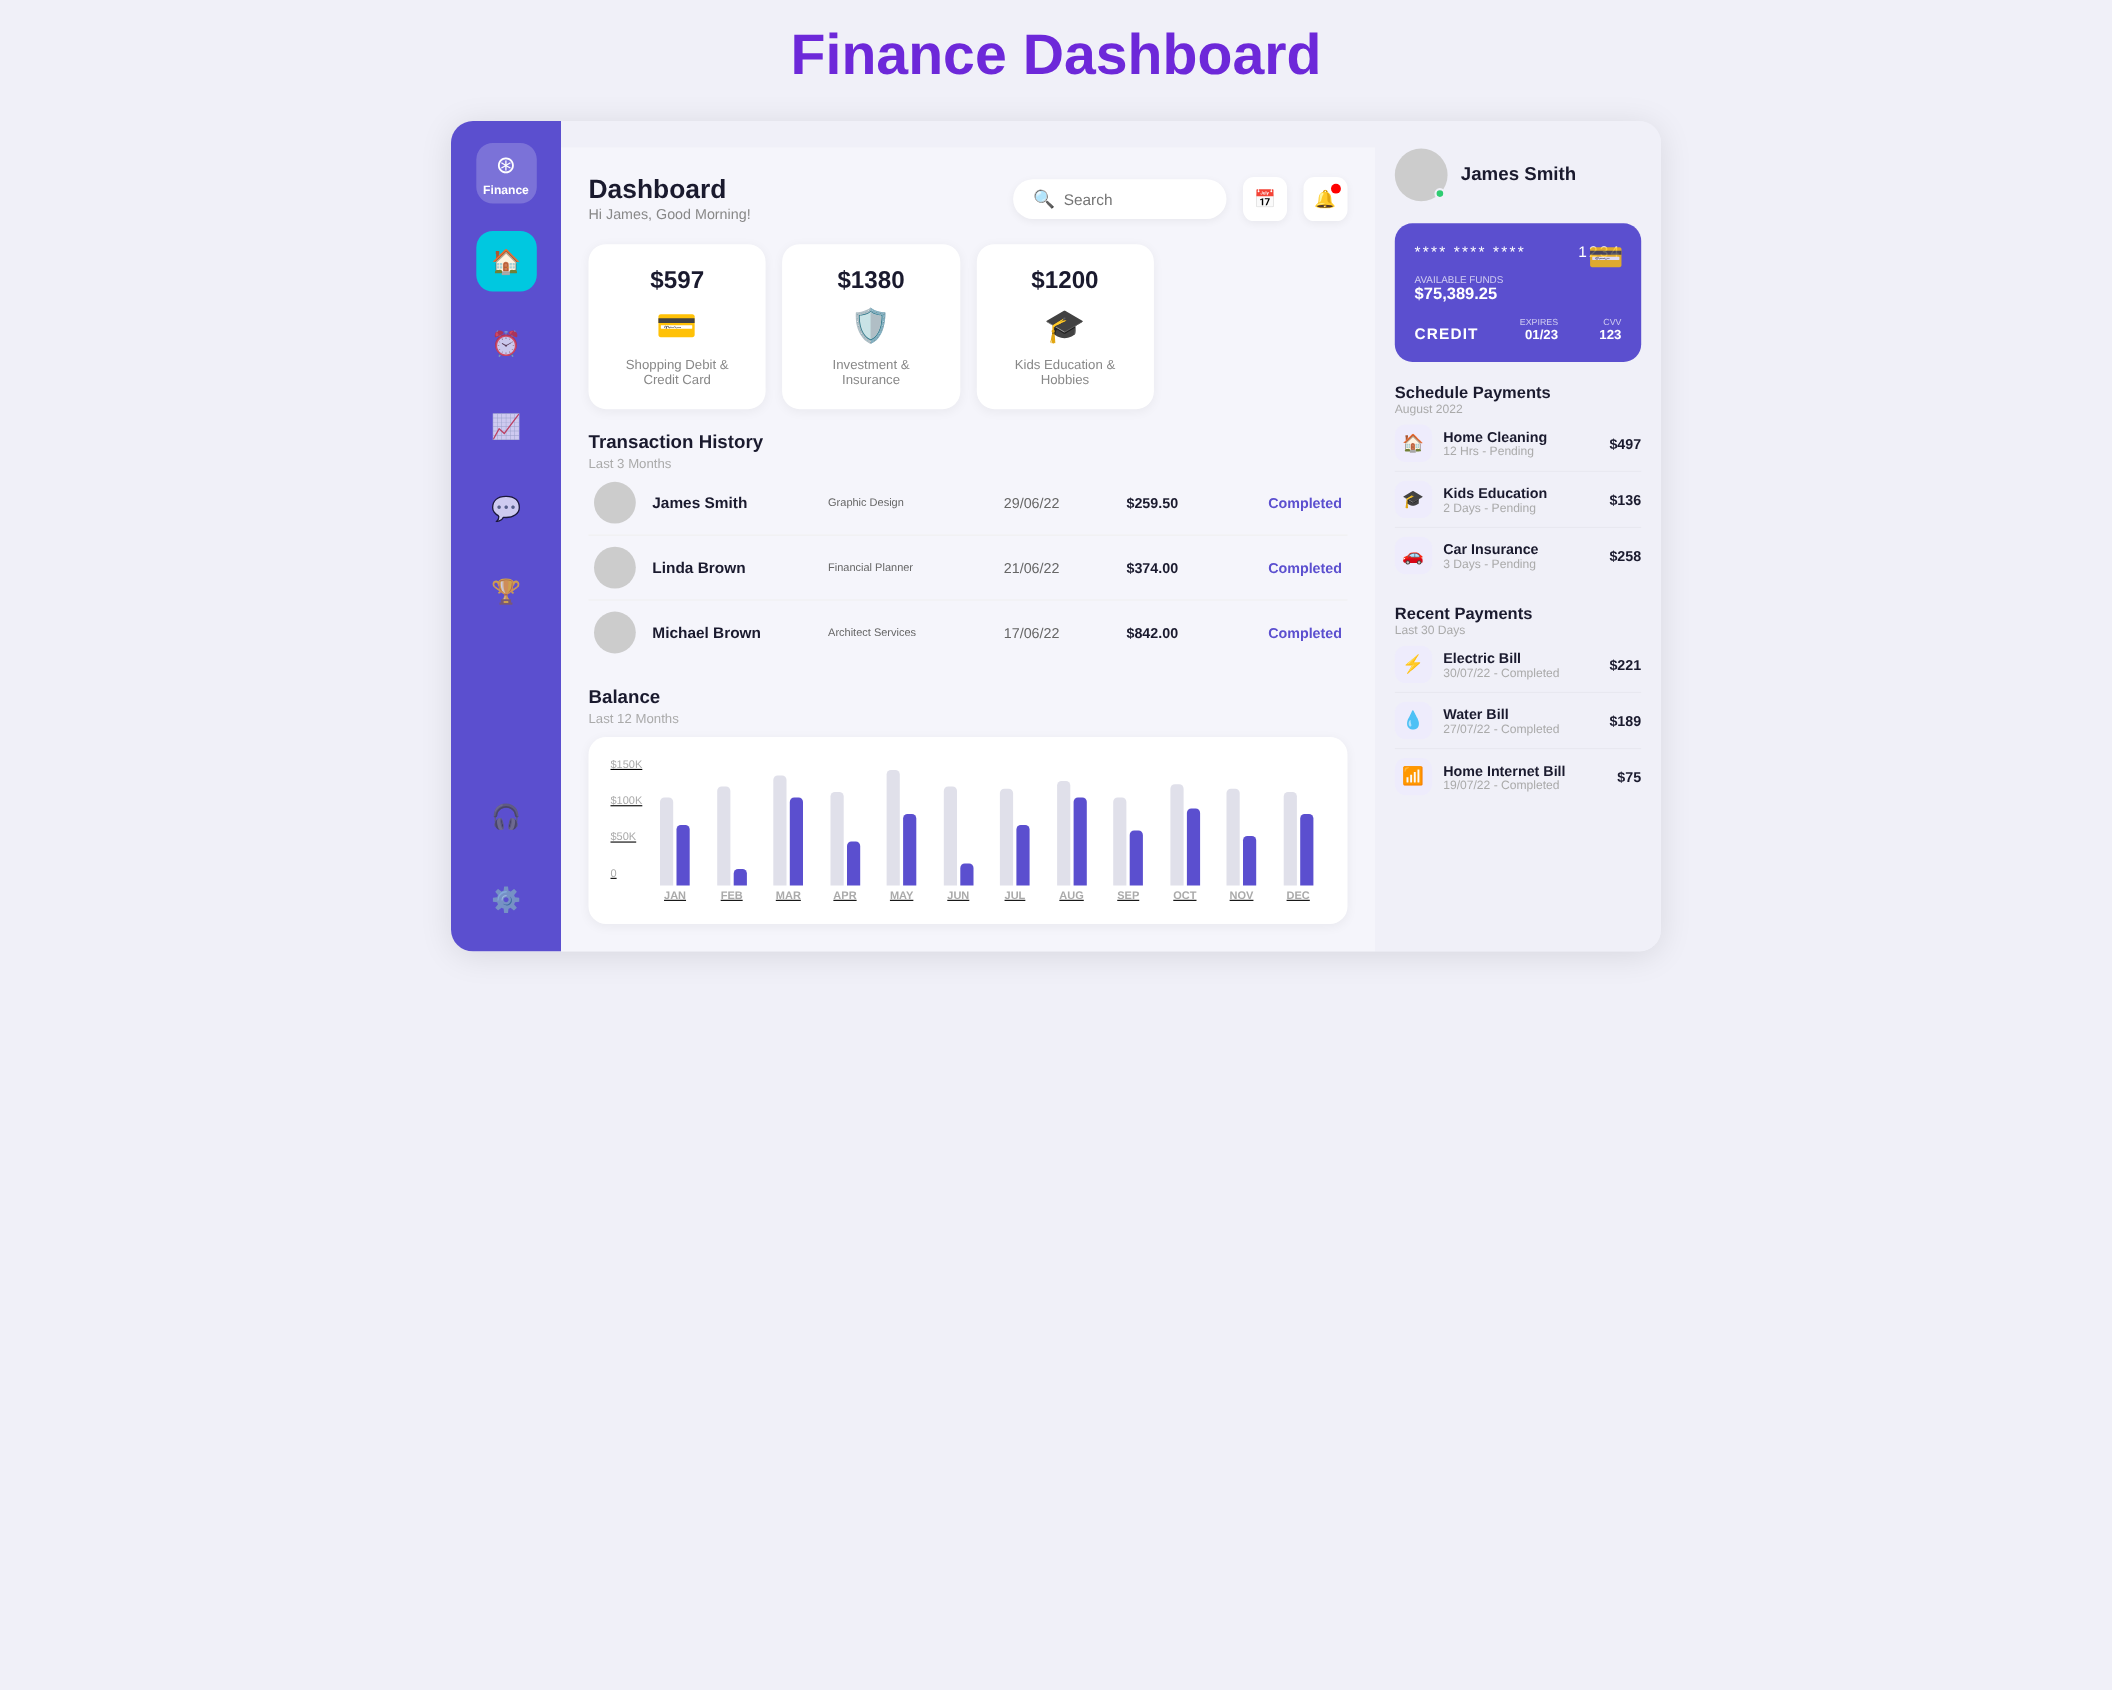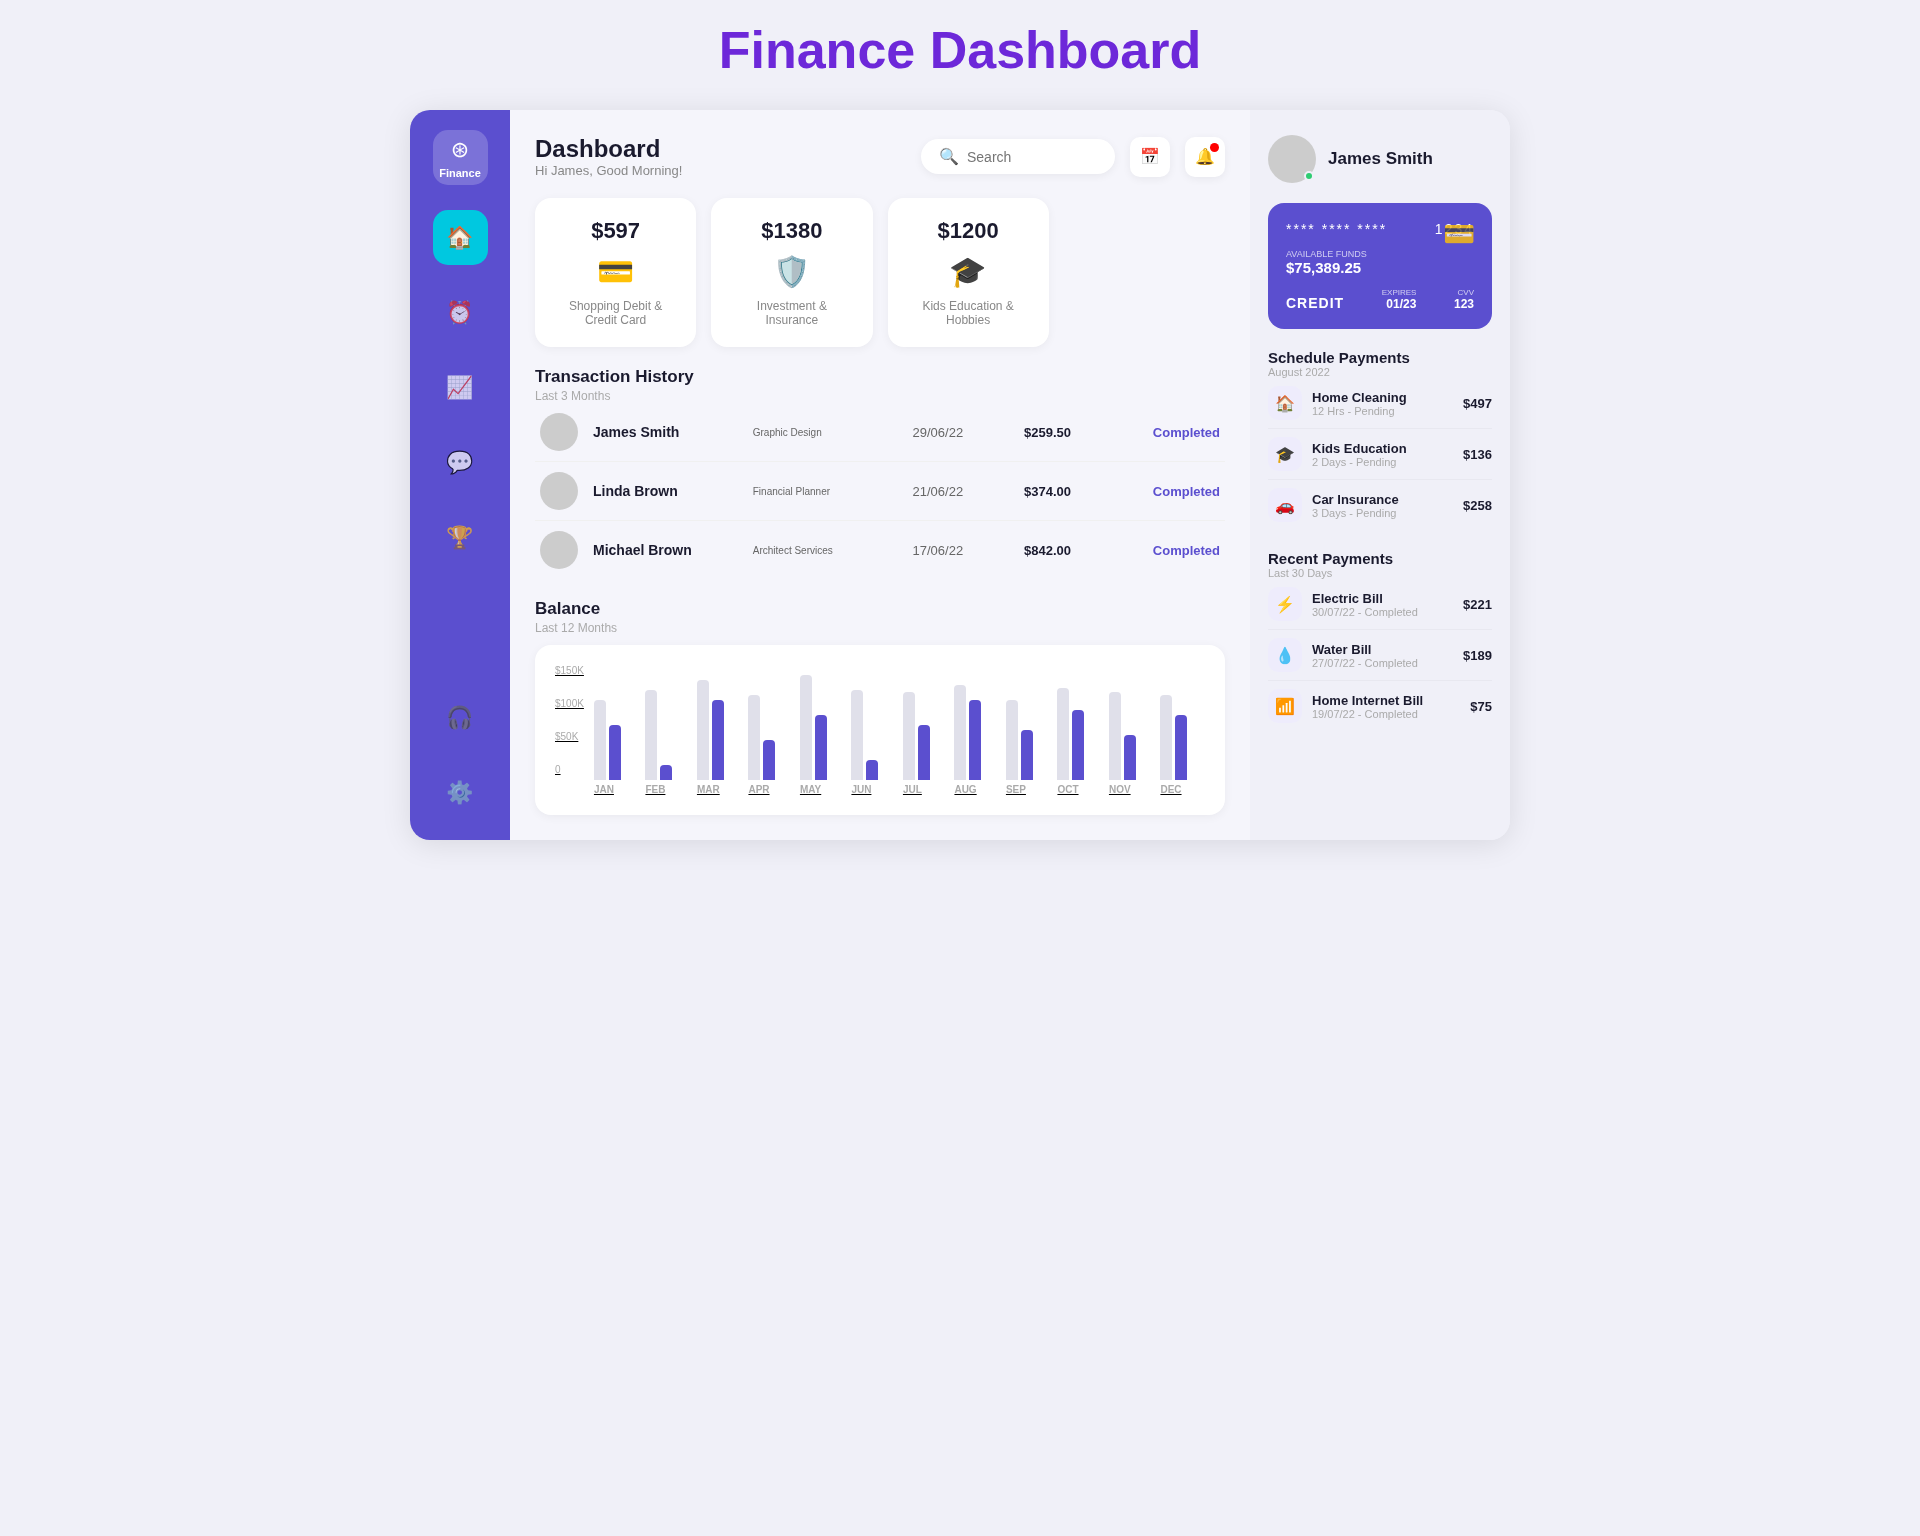--- a/index.html
+++ b/index.html
@@ -71,20 +71,21 @@
     }
     .sidebar-spacer { flex: 1; }
     
     .main-content {
       flex: 1;
       background: #f5f5fb;
       padding: 25px;
       display: flex;
       flex-direction: column;
       gap: 20px;
+      margin-top: 24px;
     }
     
     .header {
       display: flex;
       align-items: center;
       justify-content: space-between;
     }
     .header-title h2 {
       font-size: 24px;
       font-weight: 800;
@@ -231,21 +232,21 @@
     .chart-area {
       display: flex;
       align-items: flex-end;
       gap: 12px;
       height: 130px;
       padding: 0 5px;
     }
     .chart-column {
       display: flex;
       flex-direction: column;
-      align-items: flex-start;
+      align-items: center;
       gap: 4px;
       flex: 1;
     }
     .bar-wrapper {
       display: flex;
       gap: 3px;
       align-items: flex-end;
     }
     .bar {
       width: 12px;

